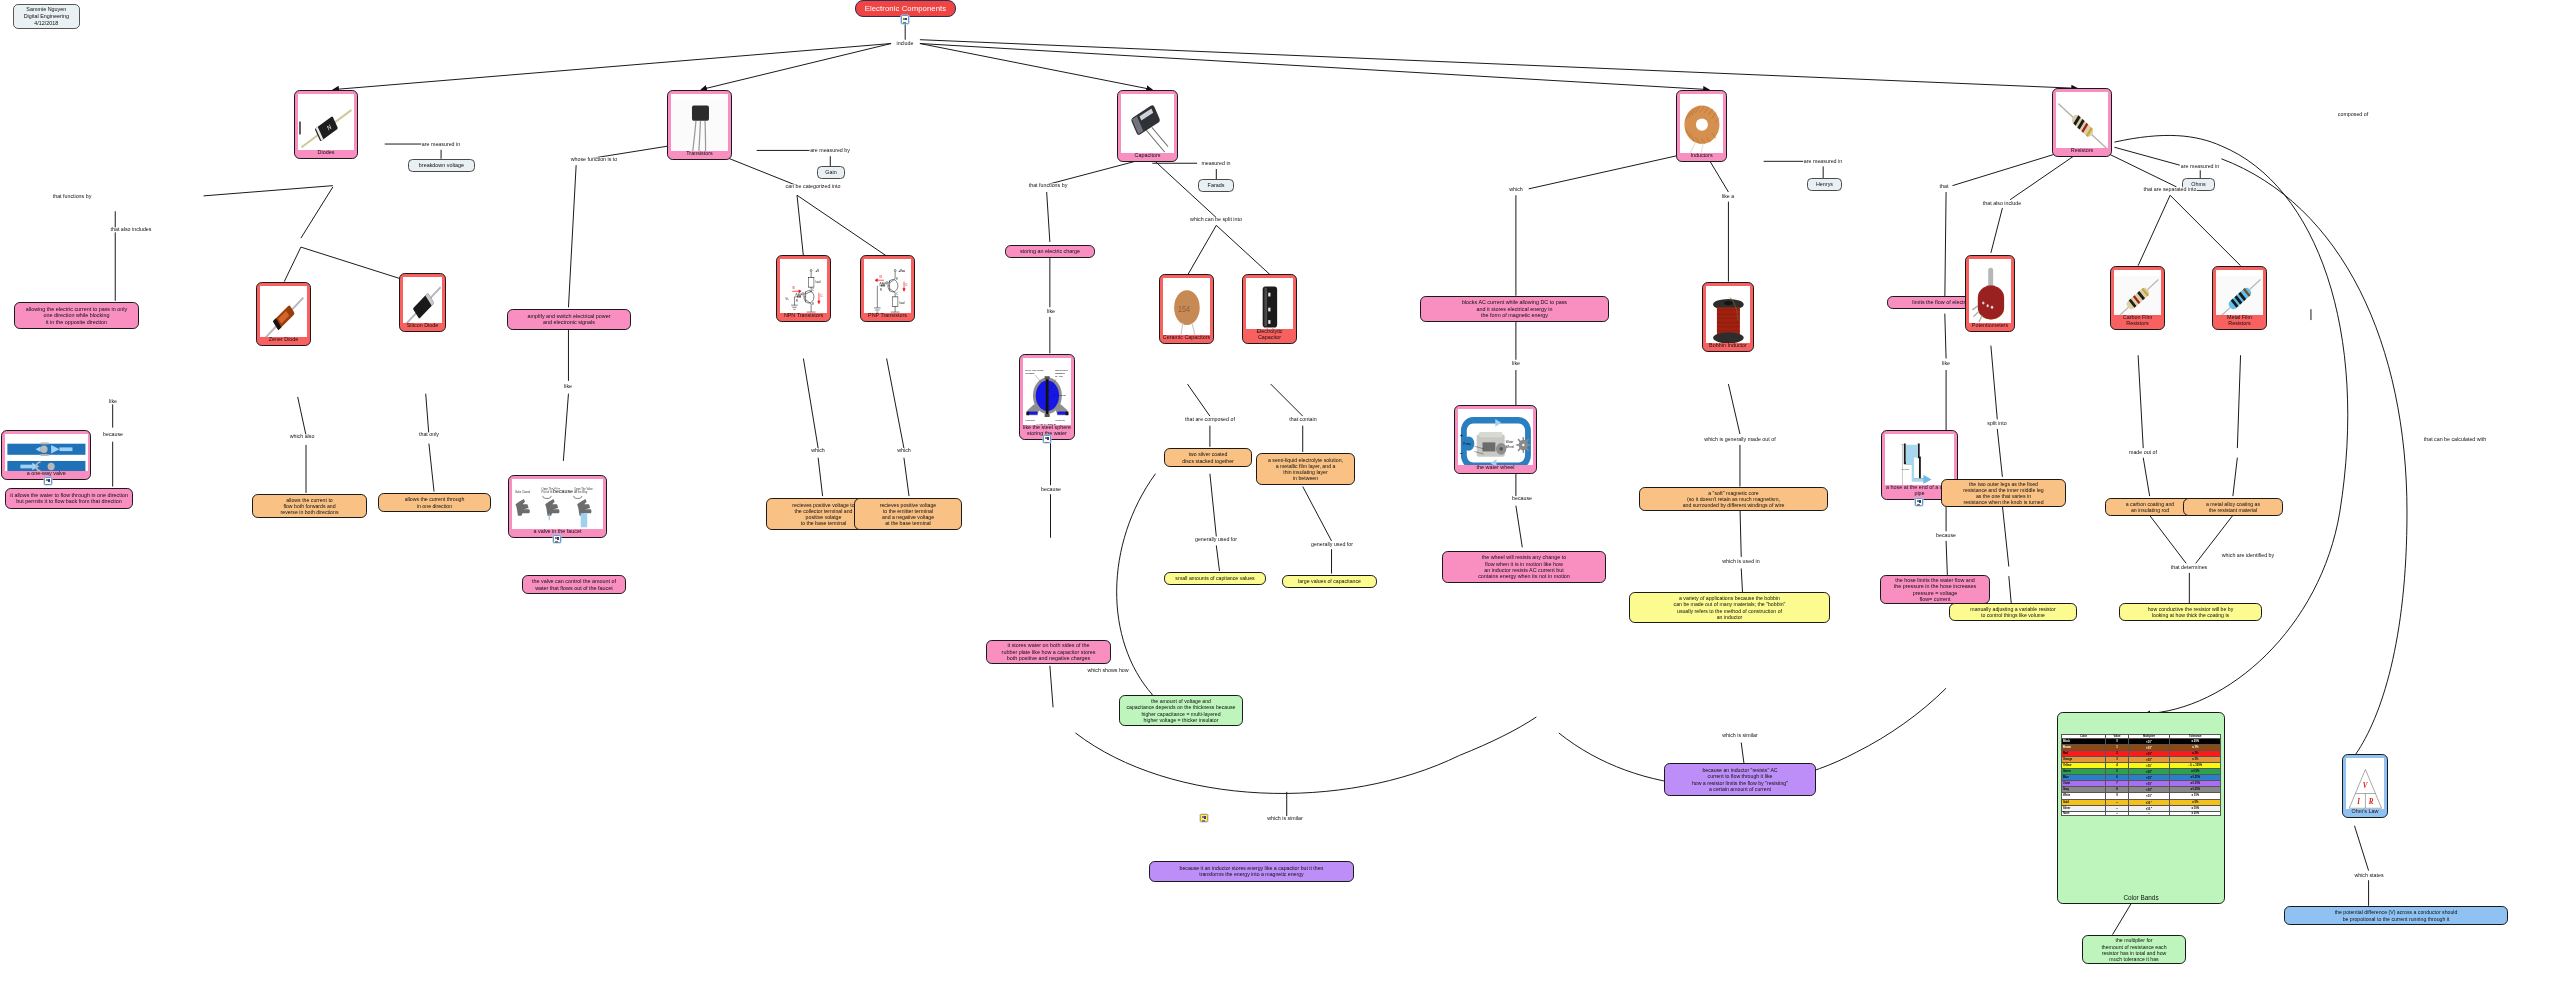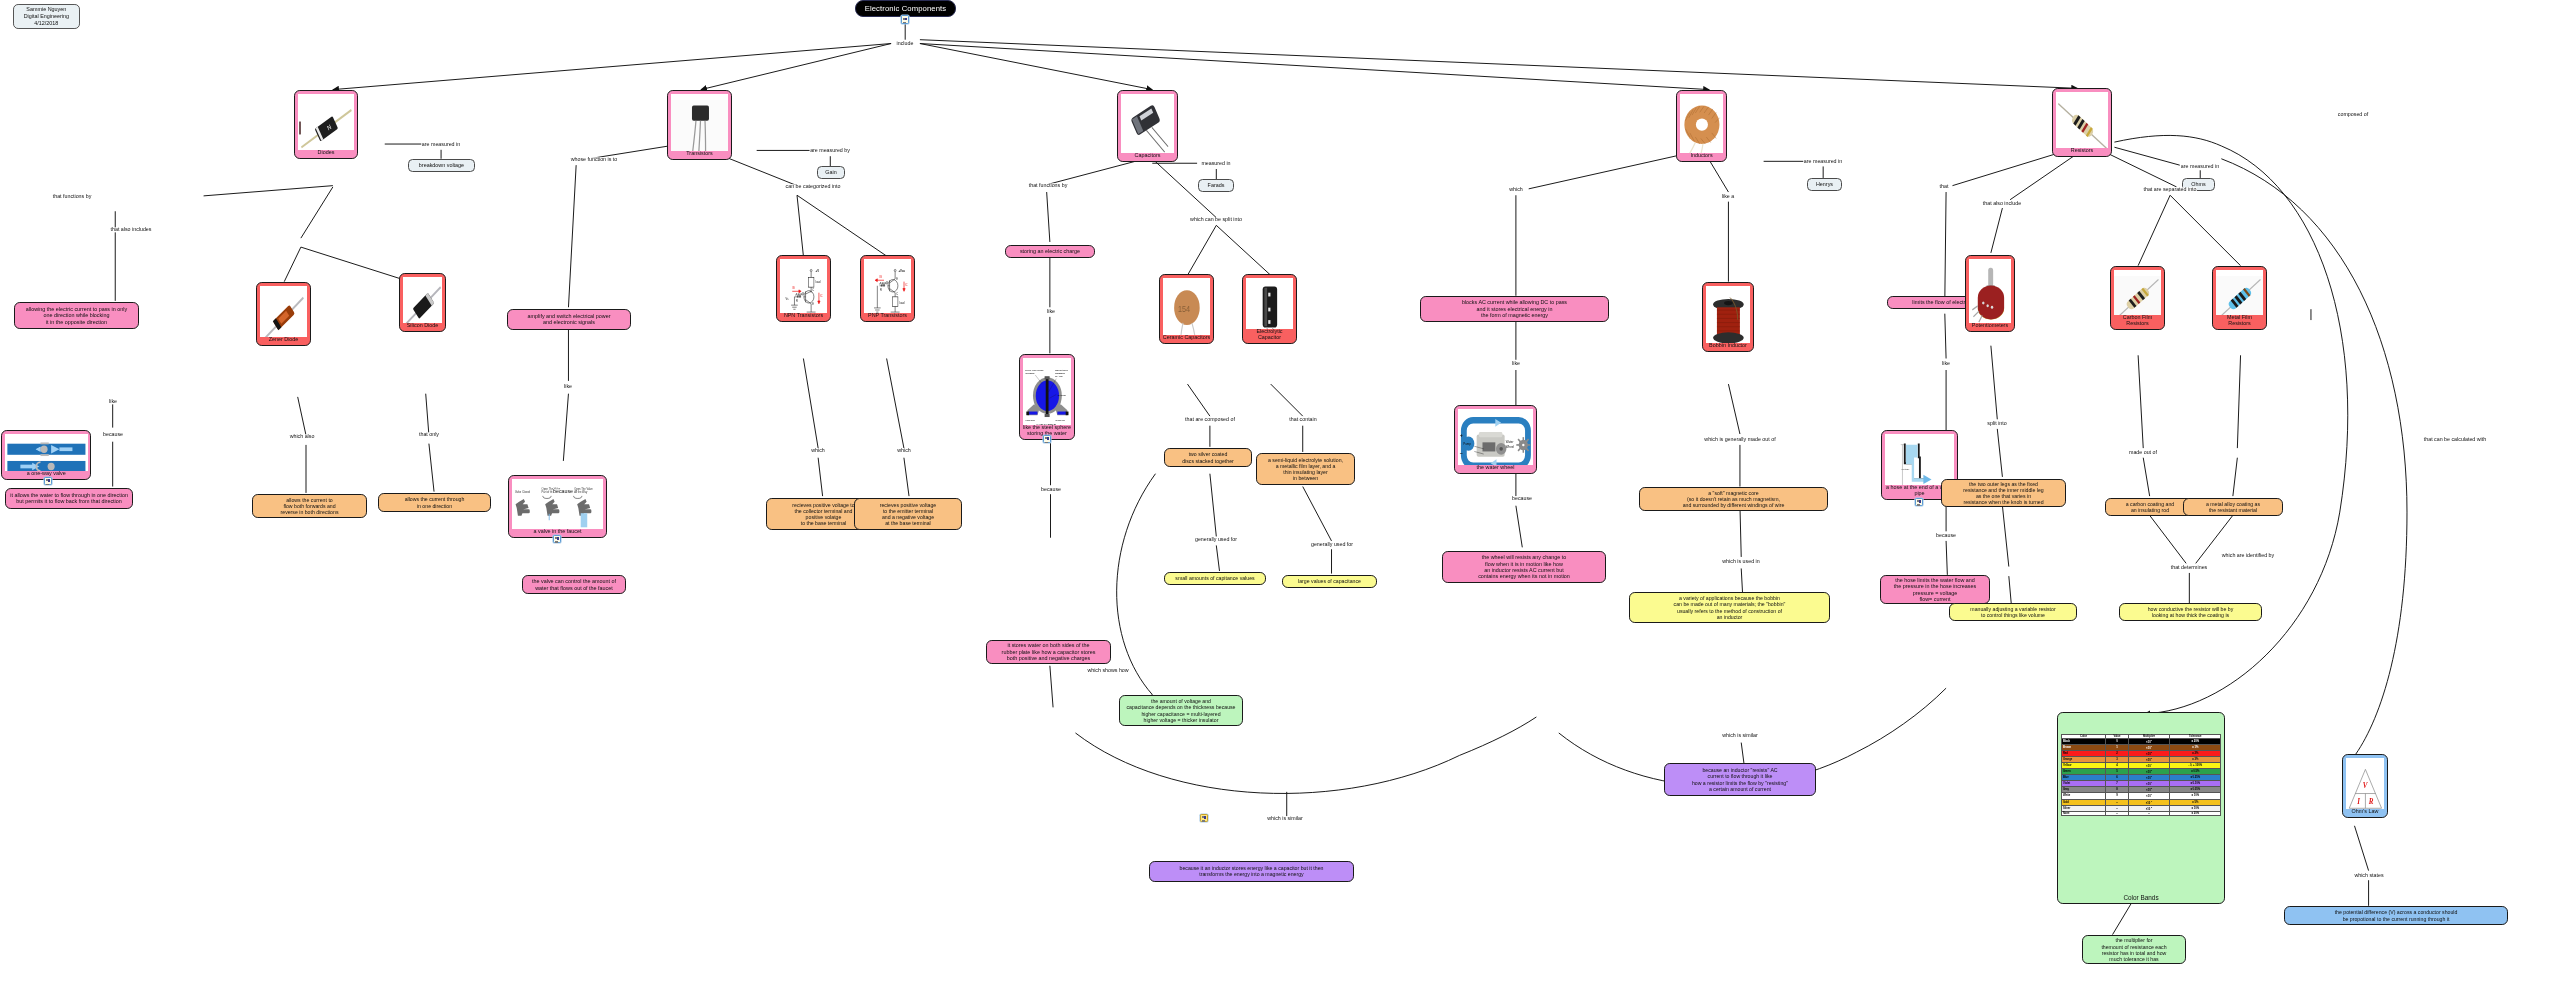--- a/index.html
+++ b/index.html
@@ -29,21 +29,21 @@
     color: #111;
     line-height: 1.18;
     padding: 1.9px 3.8px;
     white-space: pre-line;
     display: flex;
     align-items: center;
     justify-content: center;
   }
   
   .n-root {
-    background: #000000;
+    background: #ef4444;
     color: #ffffff;
     border: 1px solid #2b2e55;
     border-radius: 8px;
     font-size: 7.7px;
     letter-spacing: 0.1px;
     text-align: right;
   }
   
   .n-author {
     background: #eaf1f4;

